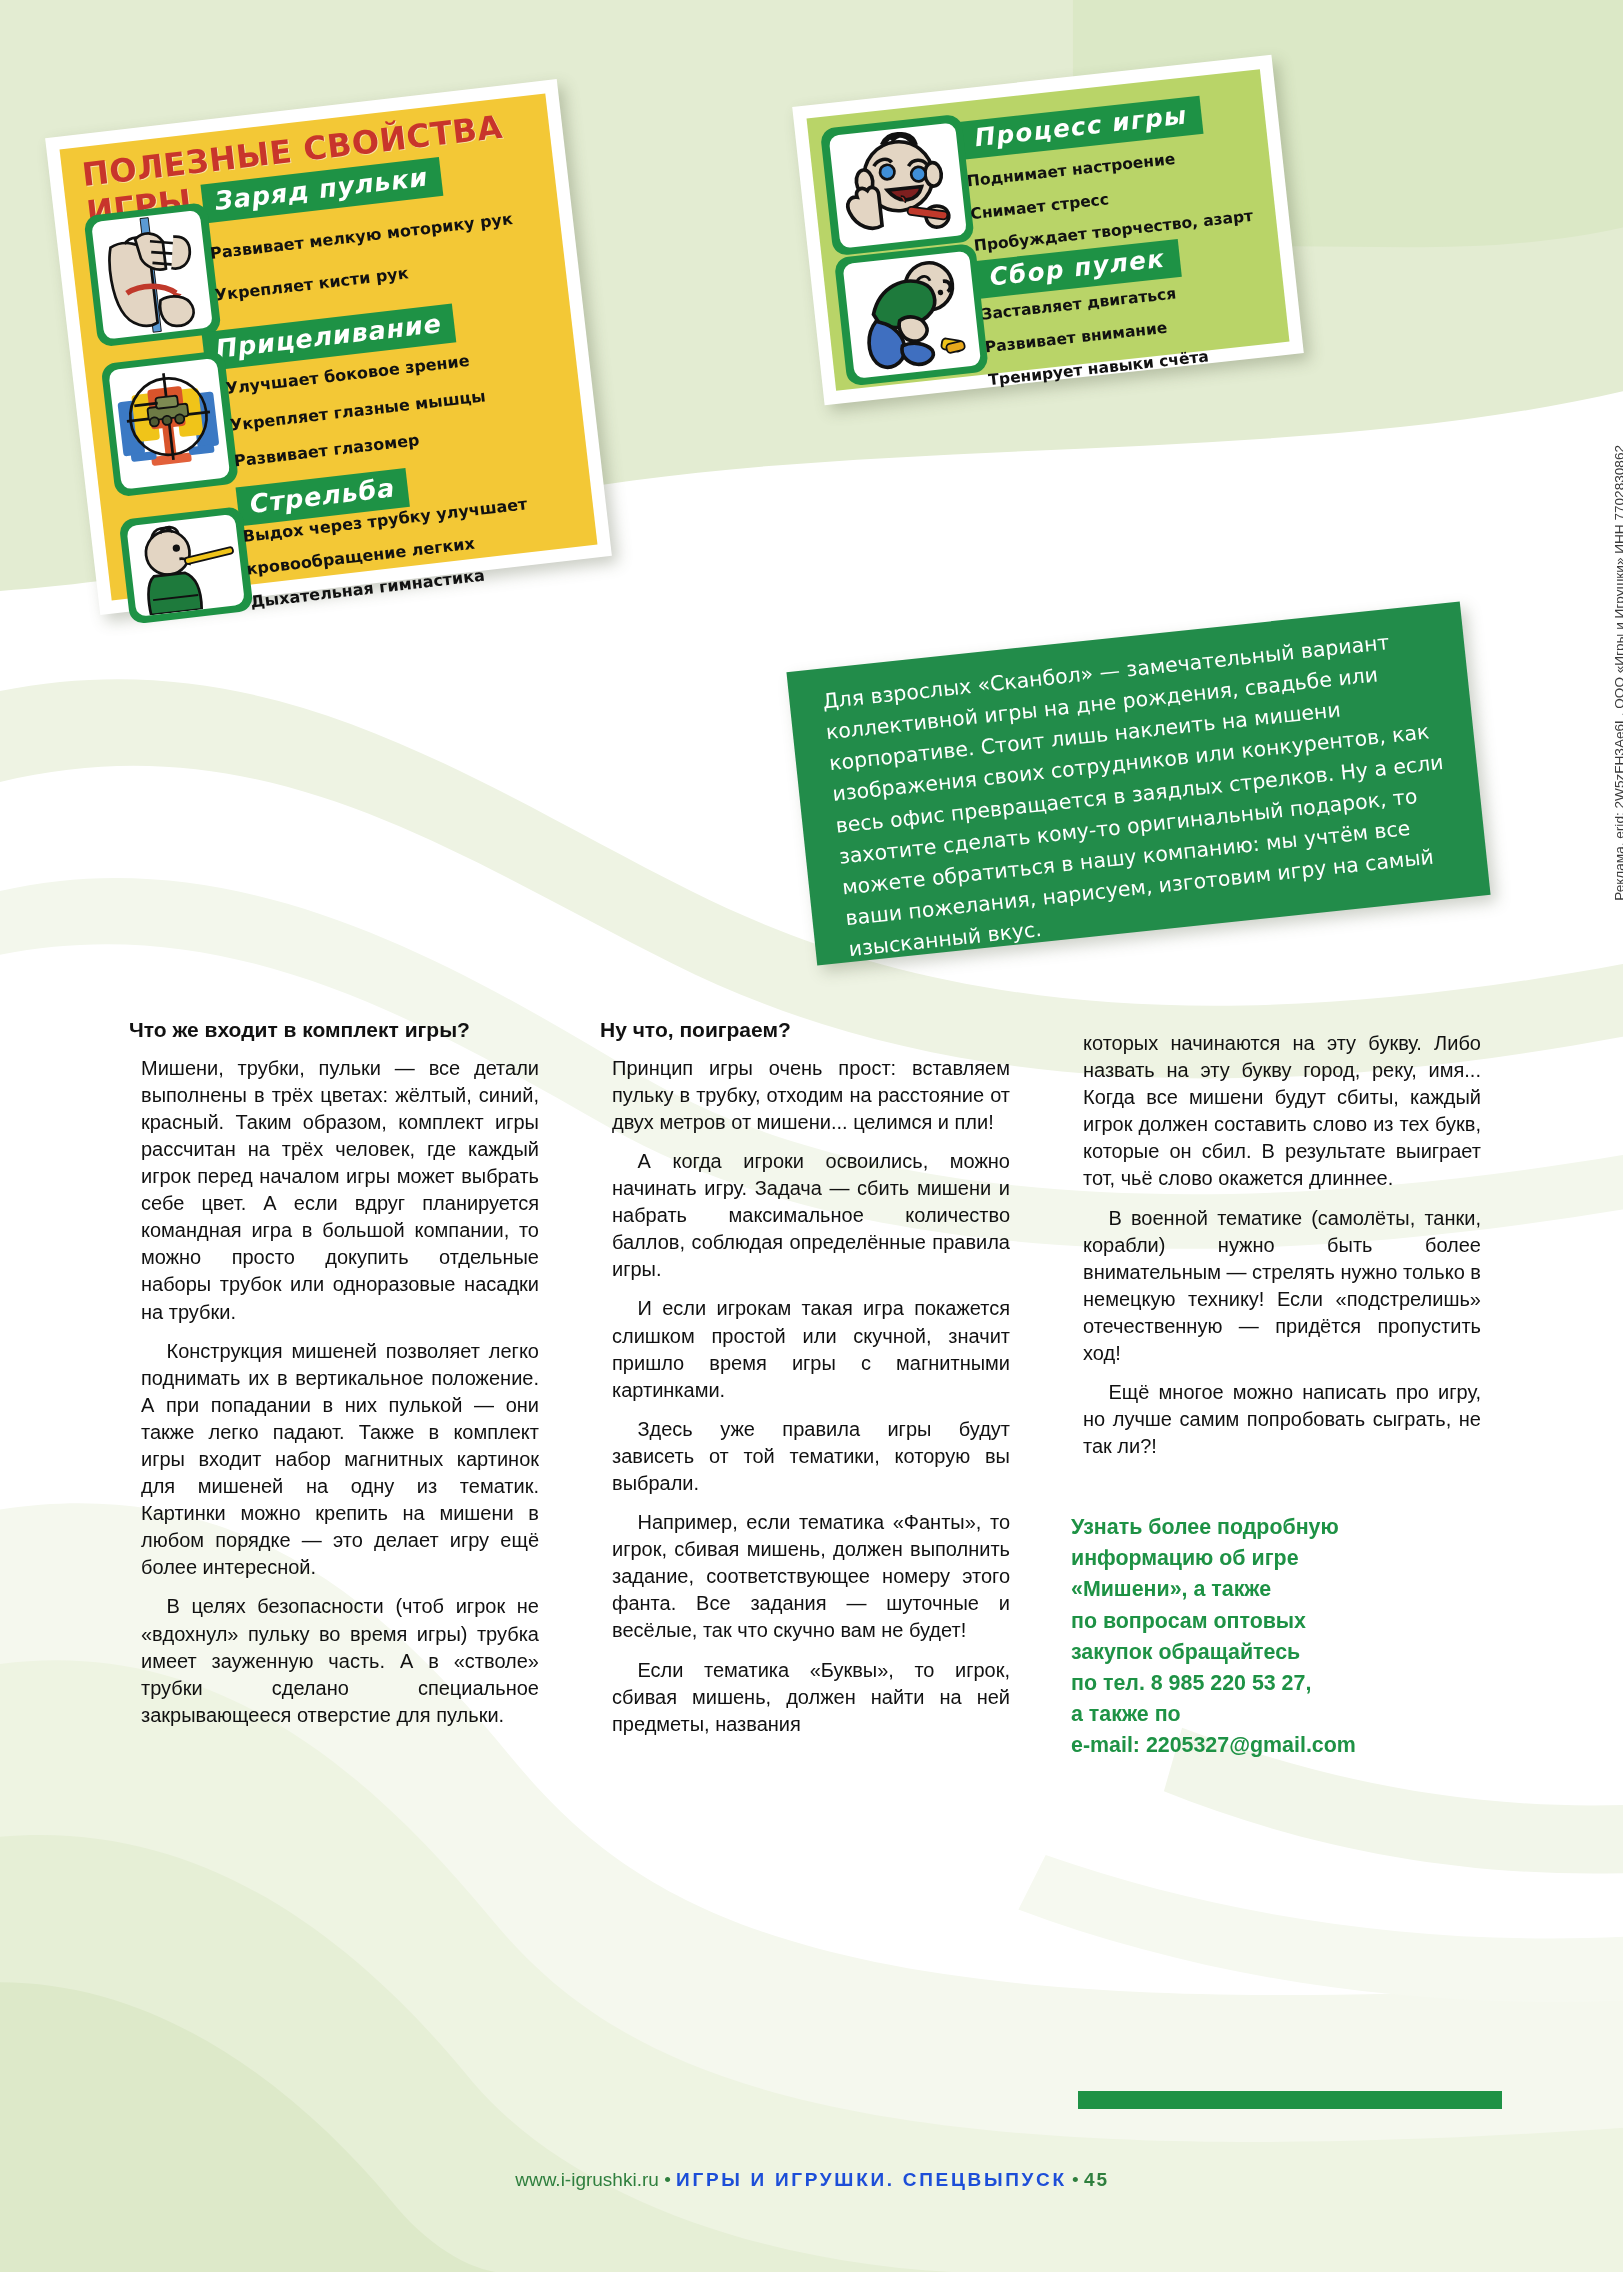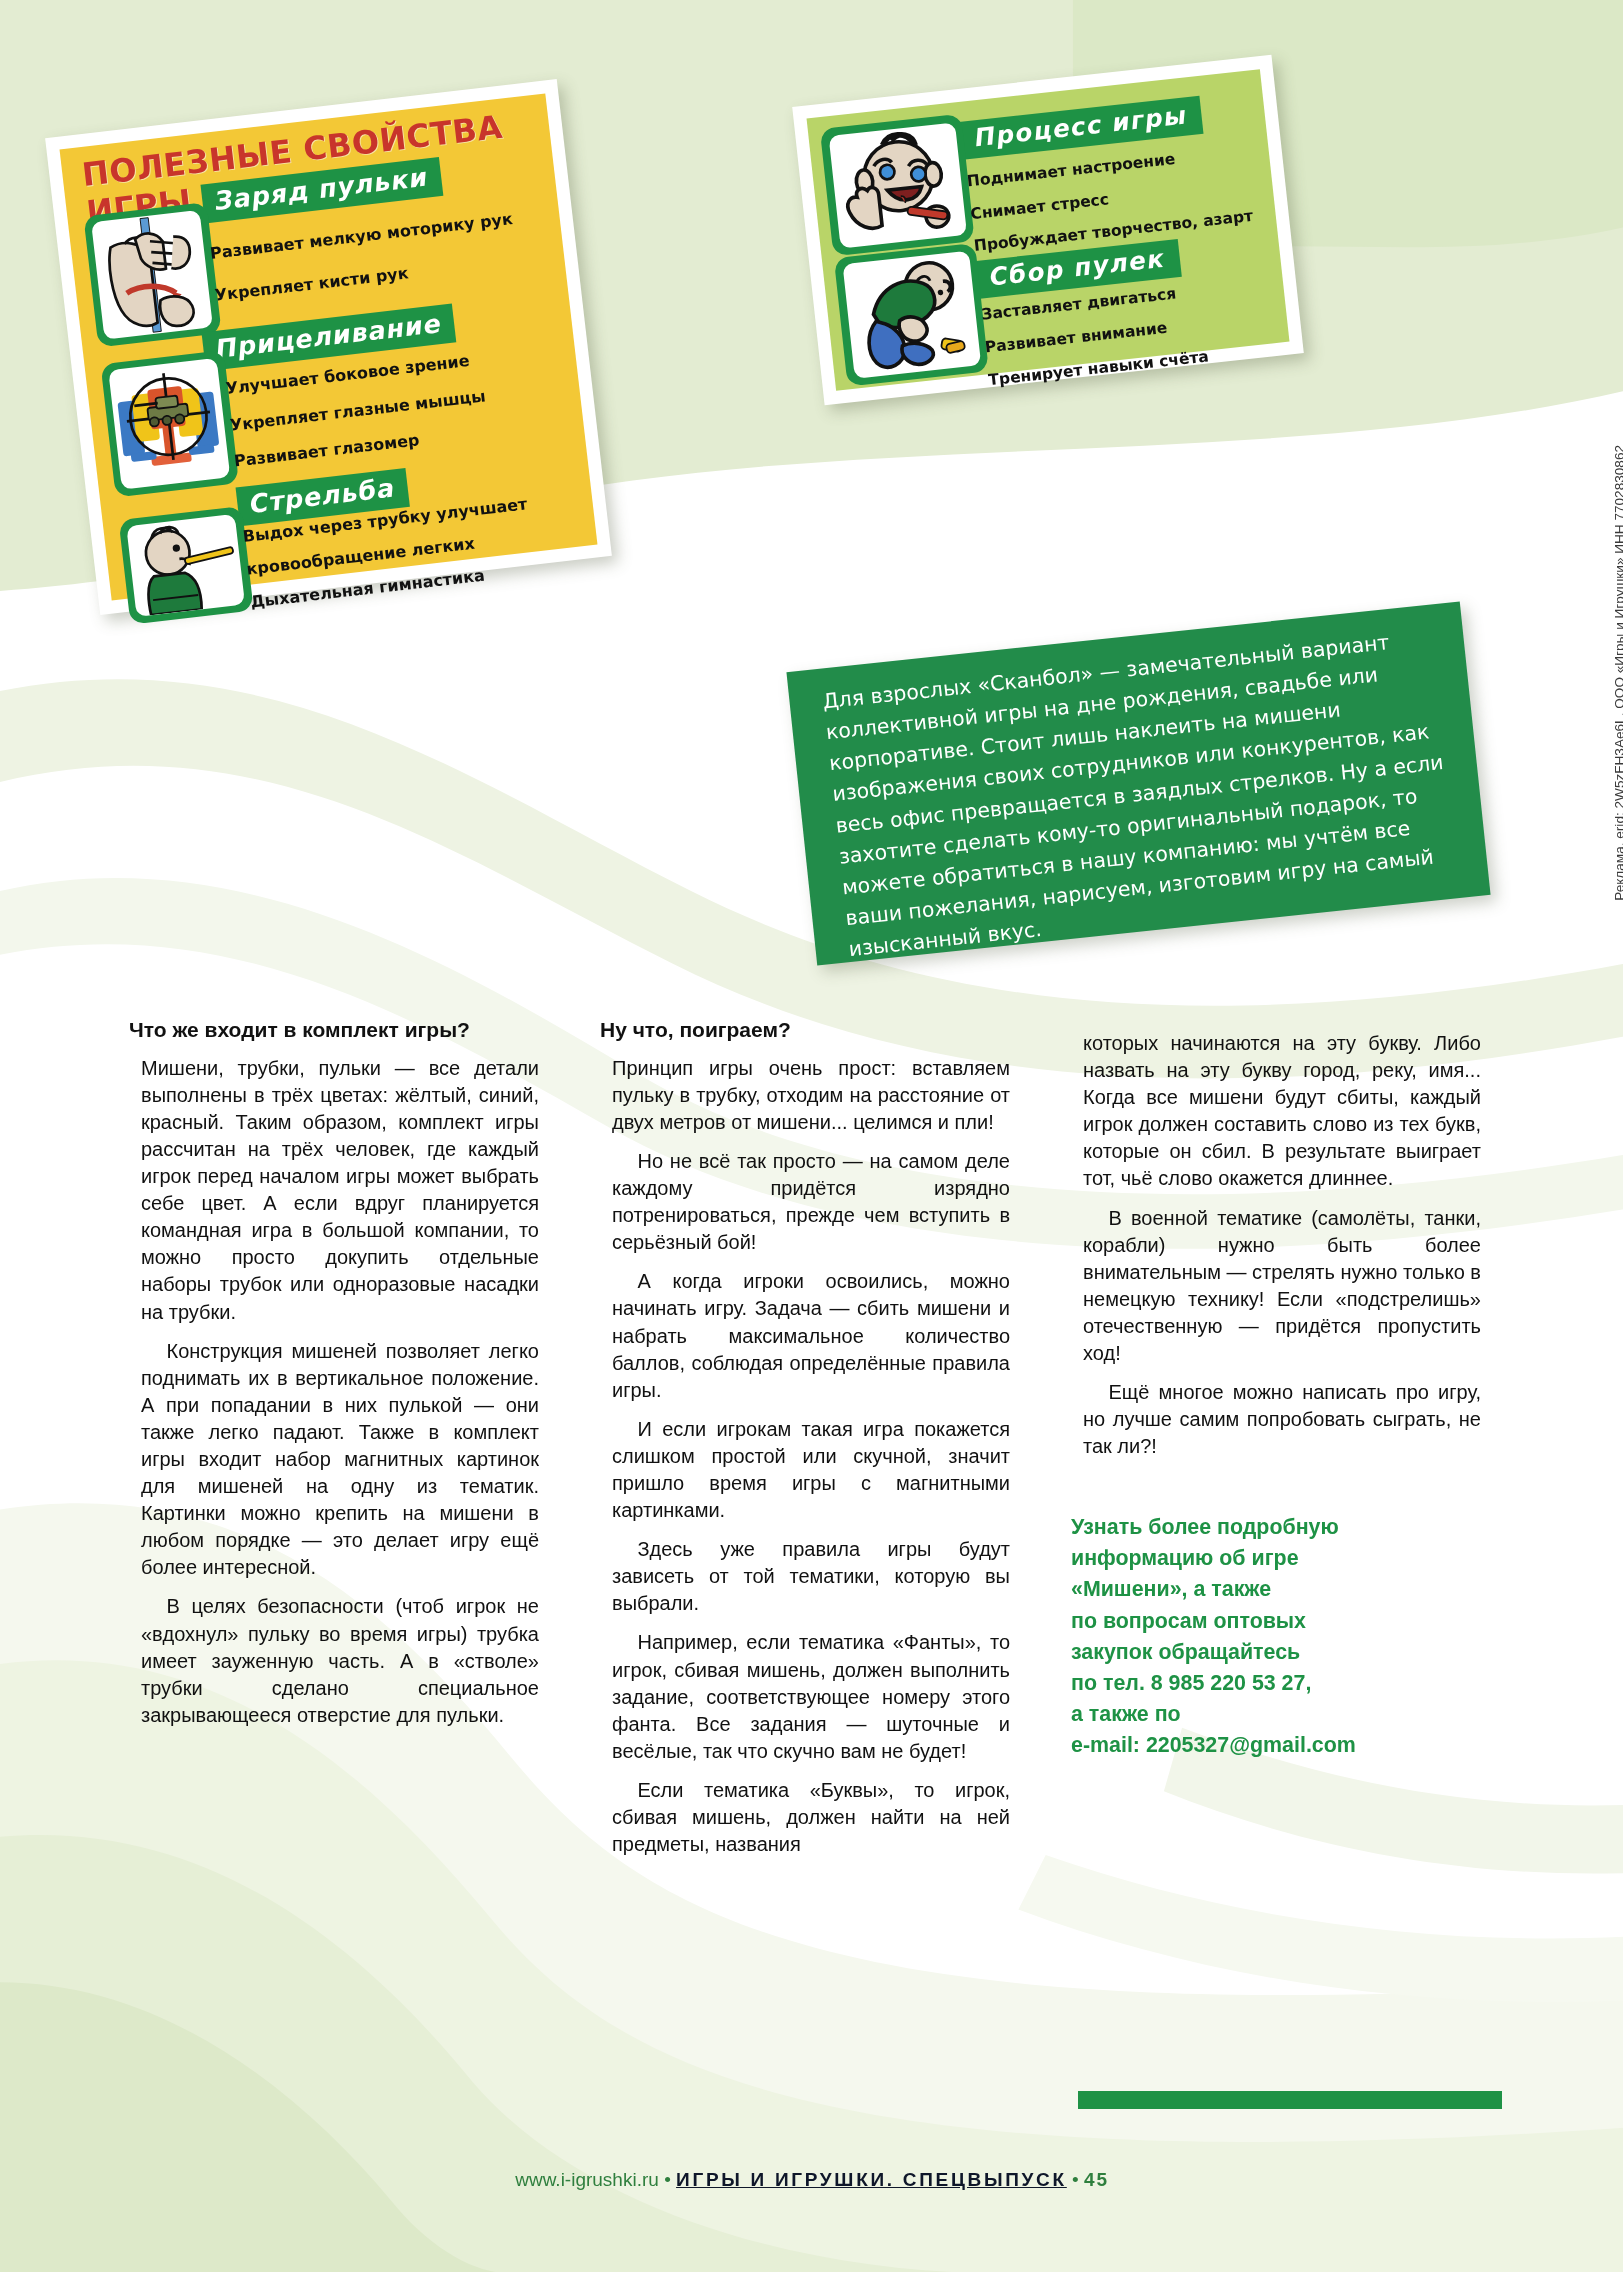--- a/index.html
+++ b/index.html
@@ -93,21 +93,21 @@
   .contact .ln{display:block;}
   #green-rule{
     position:absolute;left:1078px;top:2091px;width:424px;height:18px;background:#1e9245;z-index:3;
   }
   
   #footer{
     position:absolute;left:0;top:2169px;width:1624px;text-align:center;z-index:4;
     font-size:19px;color:#2f7f3e;font-family:"Liberation Sans", sans-serif;
   }
   #footer .site{color:#2f7f3e;}
-  #footer .mag{color:#0f172a;letter-spacing:2.7px;font-weight:bold;text-decoration:underline;}
+  #footer .mag{color:#1d4ed8;letter-spacing:2.7px;font-weight:bold;}
   #footer .pg{color:#2f7f3e;font-weight:bold;letter-spacing:1.8px;}
 </style>
 </head>
 <body>
 
 <svg id="bg" viewBox="0 0 1786 2500" preserveAspectRatio="none">
   <rect x="0" y="0" width="1786" height="2500" fill="#ffffff"></rect>
 
   <path d="M0,0 H1786 V430 C1400,520 900,470 520,560 C320,610 140,640 0,650 Z" fill="#e3ecd2"></path>
   <path d="M1180,0 H1786 V250 C1560,300 1370,240 1180,300 Z" fill="#dbe8c6"></path>
@@ -263,21 +263,20 @@
   <div class="col">
     <h3>Что же входит в комплект игры?</h3>
     <p>Мишени, трубки, пульки — все детали выполнены в трёх цветах: жёлтый, синий, красный. Таким образом, комплект игры рассчитан на трёх человек, где каждый игрок перед началом игры может выбрать себе цвет. А если вдруг планируется командная игра в большой компании, то можно просто докупить отдельные наборы трубок или одноразовые насадки на трубки.</p>
     <p class="ind">Конструкция мишеней позволяет легко поднимать их в вертикальное положение. А при попадании в них пулькой — они также легко падают. Также в комплект игры входит набор магнитных картинок для мишеней на одну из тематик. Картинки можно крепить на мишени в любом порядке — это делает игру ещё более интересной.</p>
     <p class="ind">В целях безопасности (чтоб игрок не «вдохнул» пульку во время игры) трубка имеет зауженную часть. А в «стволе» трубки сделано специальное закрывающееся отверстие для пульки.</p>
   </div>
 
   <div class="col">
     <h3>Ну что, поиграем?</h3>
     <p>Принцип игры очень прост: вставляем пульку в трубку, отходим на расстояние от двух метров от мишени... целимся и пли!</p>
-    <p class="ind">Но не всё так просто — на самом деле каждому придётся изрядно потренироваться, прежде чем вступить в серьёзный бой!</p>
     <p class="ind">А когда игроки освоились, можно начинать игру. Задача — сбить мишени и набрать максимальное количество баллов, соблюдая определённые правила игры.</p>
     <p class="ind">И если игрокам такая игра покажется слишком простой или скучной, значит пришло время игры с магнитными картинками.</p>
     <p class="ind">Здесь уже правила игры будут зависеть от той тематики, которую вы выбрали.</p>
     <p class="ind">Например, если тематика «Фанты», то игрок, сбивая мишень, должен выполнить задание, соответствующее номеру этого фанта. Все задания — шуточные и весёлые, так что скучно вам не будет!</p>
     <p class="ind">Если тематика «Буквы», то игрок, сбивая мишень, должен найти на ней предметы, названия</p>
   </div>
 
   <div class="col">
     <p>которых начинаются на эту букву. Либо назвать на эту букву город, реку, имя... Когда все мишени будут сбиты, каждый игрок должен составить слово из тех букв, которые он сбил. В результате выиграет тот, чьё слово окажется длиннее.</p>
     <p class="ind">В военной тематике (самолёты, танки, корабли) нужно быть более внимательным — стрелять нужно только в немецкую технику! Если «подстрелишь» отечественную — придётся пропустить ход!</p>

